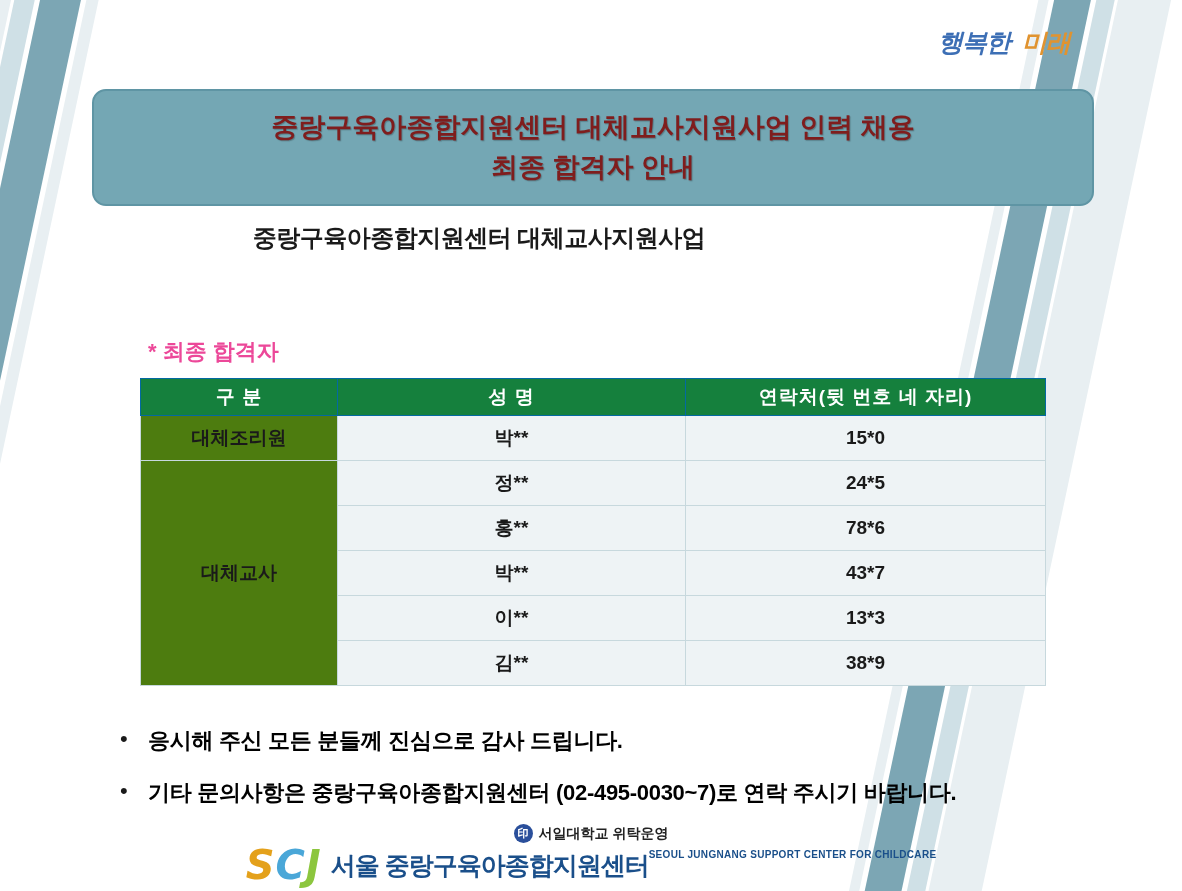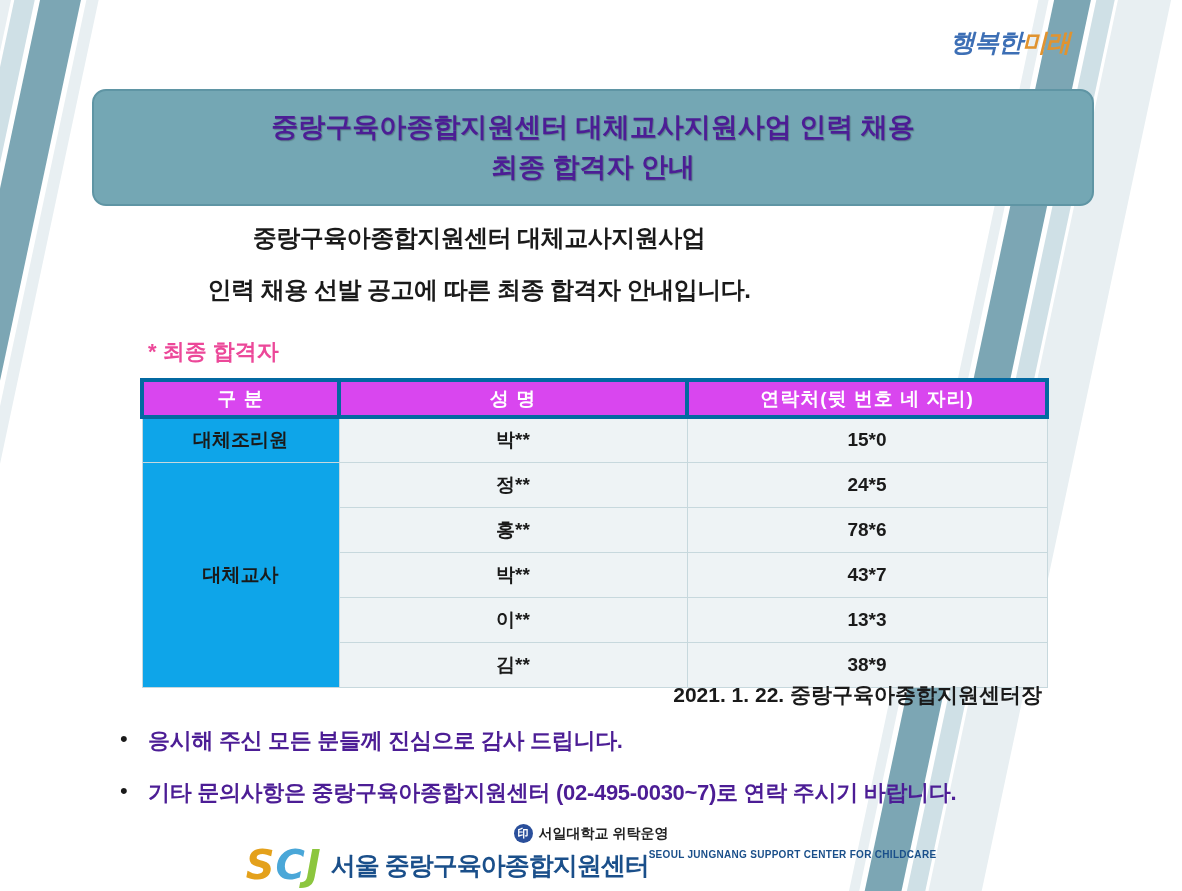--- a/index.html
+++ b/index.html
@@ -32,21 +32,21 @@
   .rb-r2 { right: 42px;  width: 18px; background: #cfe0e6; }
   .rb-r3 { right: 66px;  width: 36px; background: #7ca6b4; }
   .rb-r4 { right: 108px; width: 10px; background: #e8eff2; }
 
   .page { position: relative; width: 1182px; height: 891px; z-index: 2; }
 
   
   .slogan {
     position: absolute;
     top: 26px; right: 112px;
-    display: flex; align-items: baseline; 
+    display: flex; align-items: baseline; gap: 12px;
     font-family: "DejaVu Sans", sans-serif;
     font-weight: bold;
     letter-spacing: -1px;
   }
   .slogan .s1 { font-size: 25px; color: #3d6fb5; font-style: italic; }
   .slogan .s2 { font-size: 25px; color: #e0932f; font-style: italic; }
   .slogan .s3 { font-size: 28px; font-style: italic; }
   .slogan .s3 .c1 { color: #e2533a; }
   .slogan .s3 .c2 { color: #4aa050; }
   .slogan .s3 .c3 { color: #2f6fb0; }
@@ -56,21 +56,21 @@
   
   .title-banner {
     position: absolute;
     left: 92px; top: 89px;
     width: 1002px; height: 117px;
     background: #74a7b4;
     border: 2px solid #5f95a4;
     border-radius: 14px;
     display: flex; flex-direction: column;
     align-items: center; justify-content: center;
-    color: #4c1d95;
+    color: #7f1d1d;
     font-weight: bold;
     font-size: 27px;
     line-height: 1.45;
     text-shadow: 1px 1px 1px rgba(0,0,0,0.25);
   }
 
   
   .intro {
     position: absolute;
     left: 0; top: 222px; width: 958px;
@@ -88,54 +88,54 @@
   }
 
   
   .tbl-wrap { position: absolute; left: 140px; top: 378px; width: 905px; }
   table.result {
     border-collapse: collapse;
     width: 905px;
     table-layout: fixed;
   }
   table.result th {
-    background: #d946ef;
+    background: #15803d;
     color: #ffffff;
     font-size: 19px;
     font-weight: bold;
     height: 37px;
-    border: 4px solid #0369a1;
+    border: 1px solid #0369a1;
     letter-spacing: 1px;
   }
   table.result td {
     background: #eef3f5;
     border: 1px solid #c7d8dd;
     height: 45px;
     font-size: 19px;
     font-weight: bold;
     color: #1a1a1a;
     text-align: center;
   }
-  table.result td.cat { background: #0ea5e9; }
+  table.result td.cat { background: #4d7c0f; }
   .col1 { width: 197px; }
   .col2 { width: 348px; }
   .col3 { width: 360px; }
 
   
   .date-line {
     position: absolute;
     right: 140px; top: 681px;
     font-size: 21px; font-weight: bold; color: #1a1a1a;
   }
 
   
   .bullets { position: absolute; left: 120px; top: 726px; width: 1000px; }
   .bullet { display: flex; align-items: flex-start; margin-bottom: 22px; }
   .bullet .dot { width: 28px; font-size: 22px; line-height: 1.2; color: #1a1a1a; }
-  .bullet .txt { font-size: 22px; font-weight: bold; color: #4c1d95; letter-spacing: -0.3px; }
+  .bullet .txt { font-size: 22px; font-weight: bold; color: #000000; letter-spacing: -0.3px; }
 
   
   .footer {
     position: absolute;
     left: 0; bottom: 6px; width: 1182px;
     display: flex; flex-direction: column; align-items: center;
   }
   .footer-top {
     display: flex; align-items: center; gap: 6px;
     margin-bottom: 2px;
@@ -178,21 +178,20 @@
     <span class="s2">미래</span>
   </div>
 
   <div class="title-banner">
     <div>중랑구육아종합지원센터 대체교사지원사업 인력 채용</div>
     <div>최종 합격자 안내</div>
   </div>
 
   <div class="intro">
     <div class="l1">중랑구육아종합지원센터  대체교사지원사업</div>
-    <div class="l2">인력 채용 선발 공고에 따른 최종 합격자 안내입니다.</div>
   </div>
 
   <div class="section-label">* 최종 합격자</div>
 
   <div class="tbl-wrap">
     <table class="result">
       <colgroup>
         <col class="col1">
           <col class="col2">
           <col class="col3">
@@ -228,21 +227,20 @@
           <td>13*3</td>
         </tr>
         <tr>
           <td>김**</td>
           <td>38*9</td>
         </tr>
       </tbody>
     </table>
   </div>
 
-  <div class="date-line">2021. 1. 22. 중랑구육아종합지원센터장</div>
 
   <div class="bullets">
     <div class="bullet">
       <div class="dot">•</div>
       <div class="txt">응시해 주신 모든 분들께 진심으로 감사 드립니다.</div>
     </div>
     <div class="bullet">
       <div class="dot">•</div>
       <div class="txt">기타 문의사항은 중랑구육아종합지원센터 (02-495-0030~7)로 연락 주시기 바랍니다.</div>
     </div>

